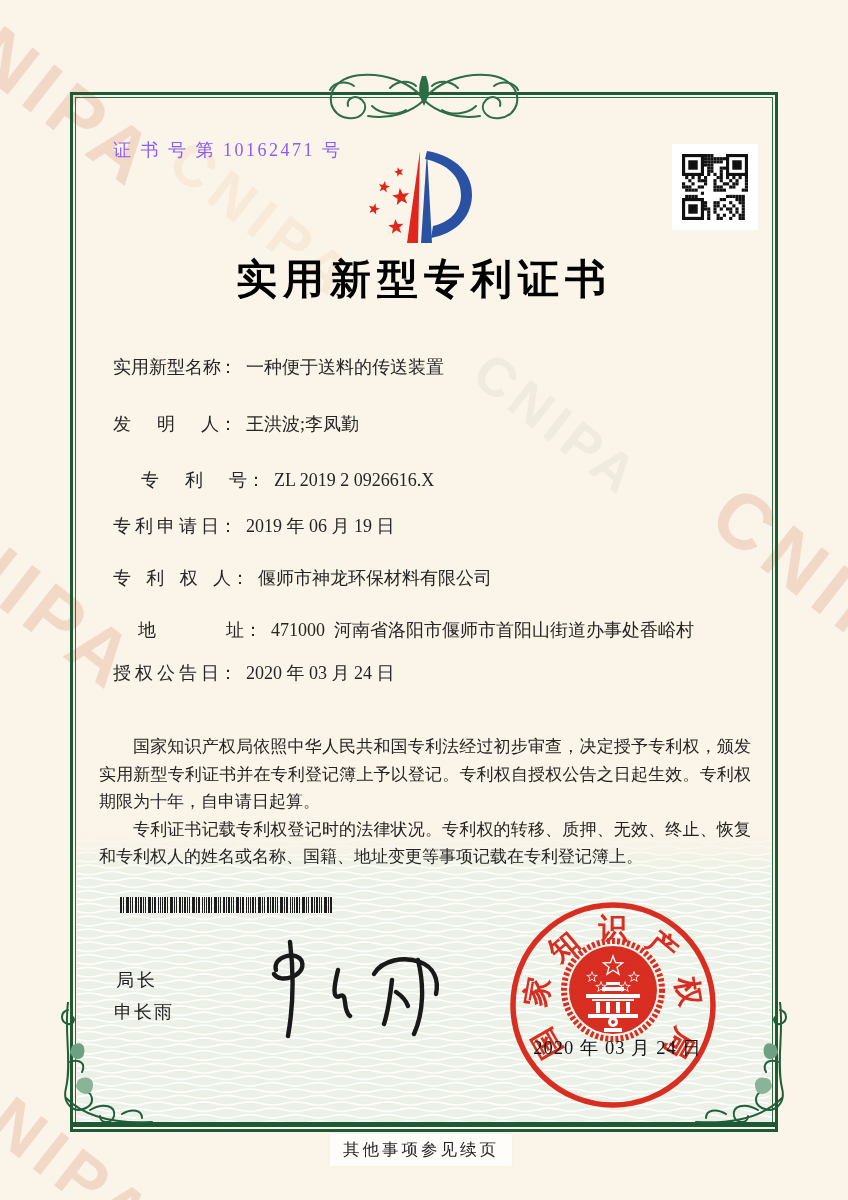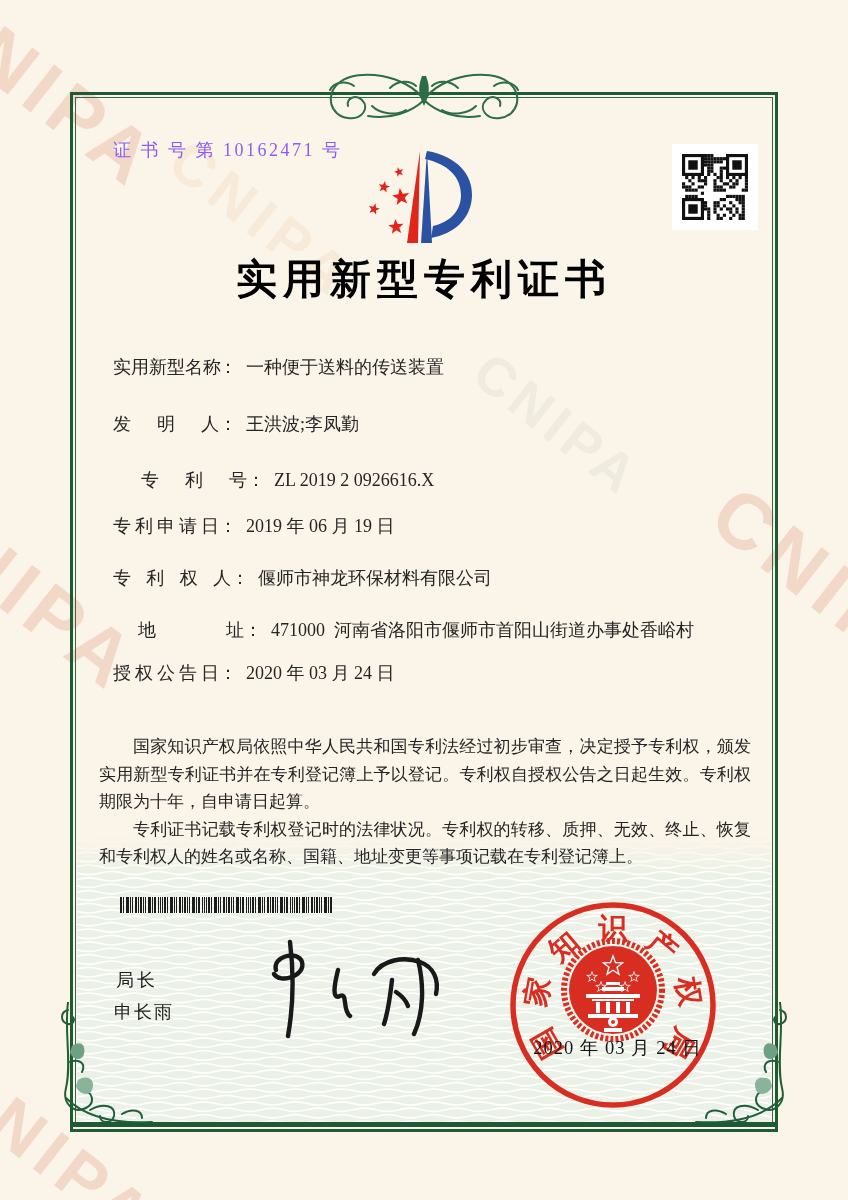--- a/index.html
+++ b/index.html
@@ -475,14 +475,15 @@
         <text x="107" y="40" text-anchor="middle" font-size="29" font-weight="bold" fill="#d8261a" transform="rotate(-80 107 107)">家</text>
         <text x="107" y="40" text-anchor="middle" font-size="29" font-weight="bold" fill="#d8261a" transform="rotate(-40 107 107)">知</text>
         <text x="107" y="40" text-anchor="middle" font-size="29" font-weight="bold" fill="#d8261a" transform="rotate(0 107 107)">识</text>
         <text x="107" y="40" text-anchor="middle" font-size="29" font-weight="bold" fill="#d8261a" transform="rotate(40 107 107)">产</text>
         <text x="107" y="40" text-anchor="middle" font-size="29" font-weight="bold" fill="#d8261a" transform="rotate(80 107 107)">权</text>
         <text x="107" y="40" text-anchor="middle" font-size="29" font-weight="bold" fill="#d8261a" transform="rotate(120 107 107)">局</text>
       </g>
   </svg>
   <div class="seal-date">2020 年 03 月 24 日</div>
 
+  <div class="cont-note">其他事项参见续页</div>
 
 </div>
 
 </body></html>

